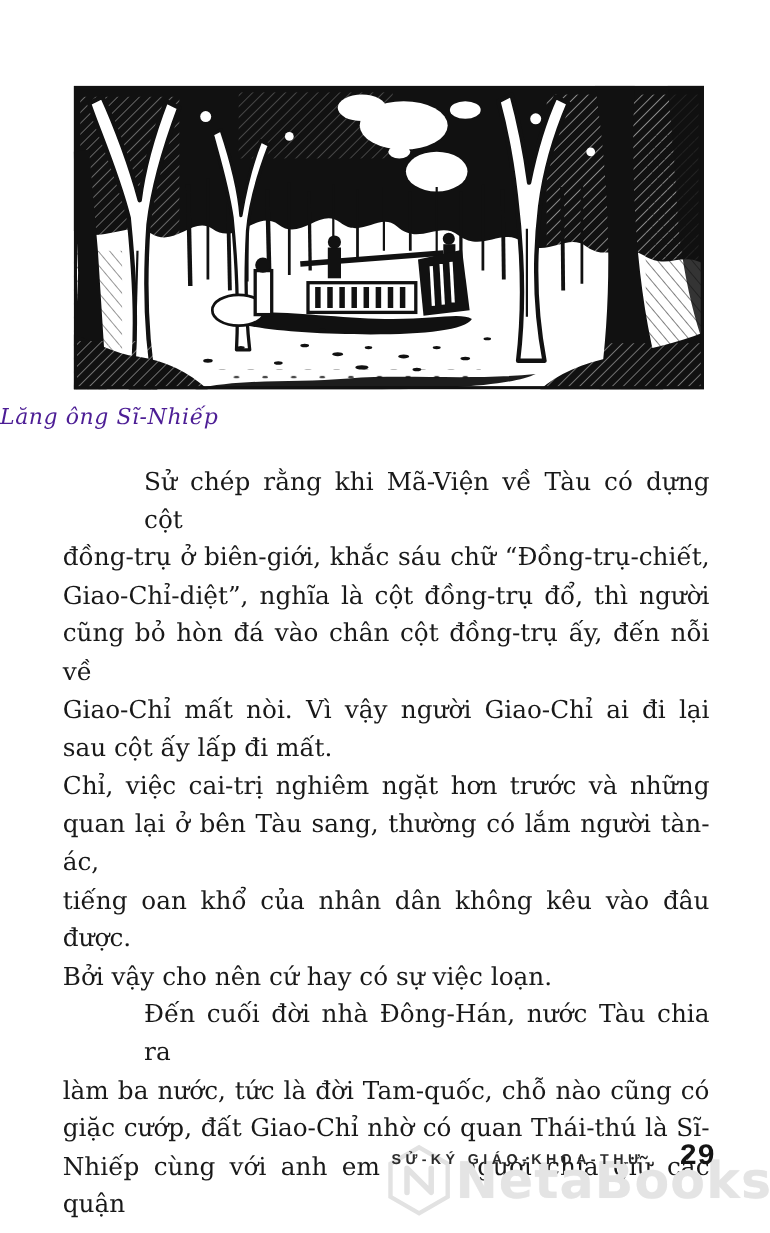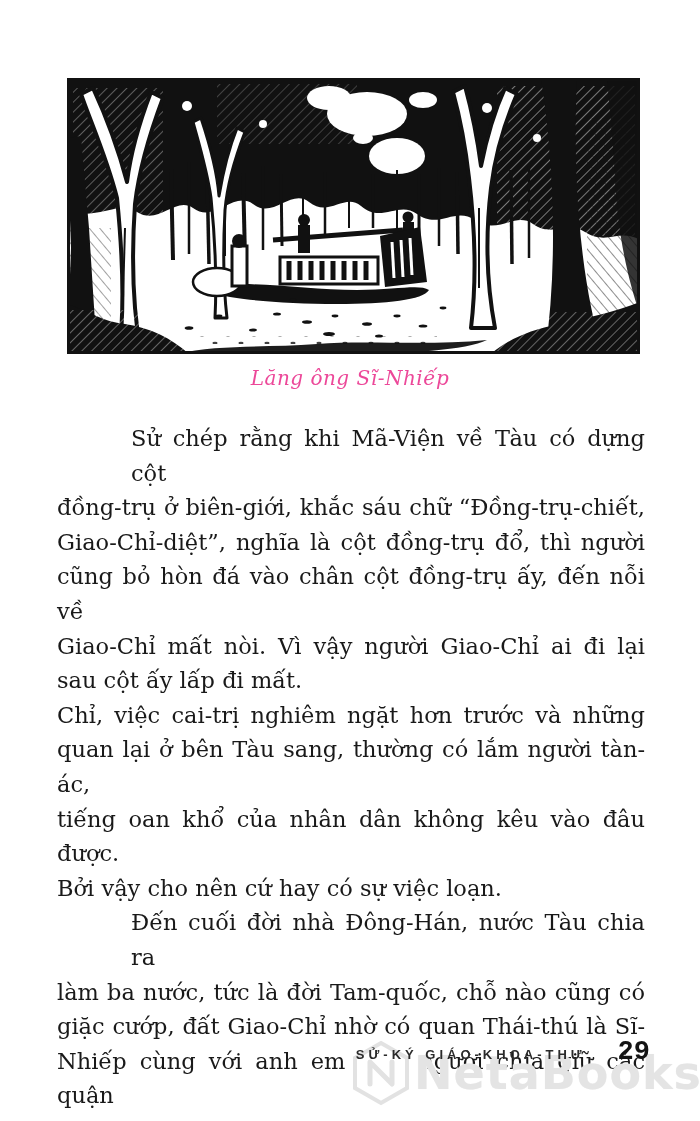--- a/index.html
+++ b/index.html
@@ -4,22 +4,22 @@
 <style>
   html,body{margin:0;padding:0;background:#ffffff;}
   .page{
     position:relative; width:700px; height:1121px; background:#ffffff;
     font-family:"DejaVu Serif", serif; color:#1b1b1b; overflow:hidden;
   }
   .illustration{
     position:absolute; left:67px; top:78px; width:573px; height:276px;
   }
   .caption{
-    position:absolute; left:0; top:366px; width:700px; text-align:center;
-    font-style:italic; font-size:20px; color:#ec4899; letter-spacing:.5px;
+    position:absolute; left:0; top:366px; width:700px; text-align:left;
+    font-style:italic; font-size:20px; color:#4c1d95; letter-spacing:.5px;
   }
   .body-text{
     position:absolute; left:57px; top:421px; width:588px;
     font-size:22.5px; line-height:34.6px; color:#191919;
   }
   .para{margin:0;}
   .line{ text-align:justify; text-align-last:justify; white-space:normal; }
   .line.indent{ padding-left:74px; }
   .line.lastshort{ text-align-last:left; }
   .footer{

